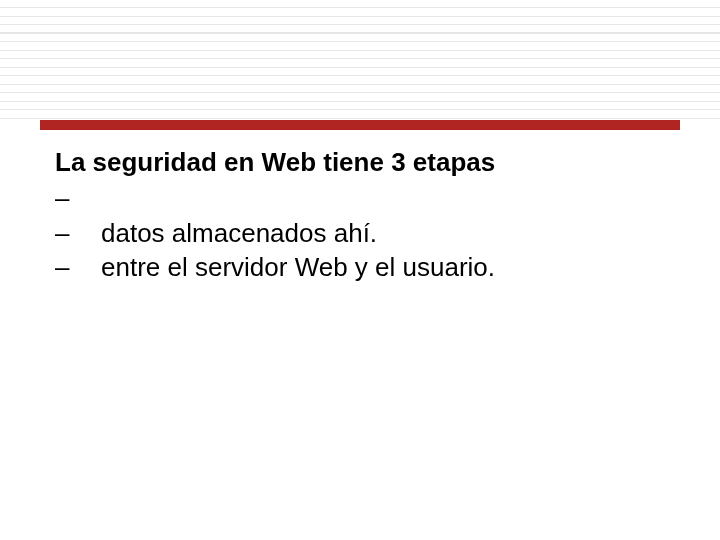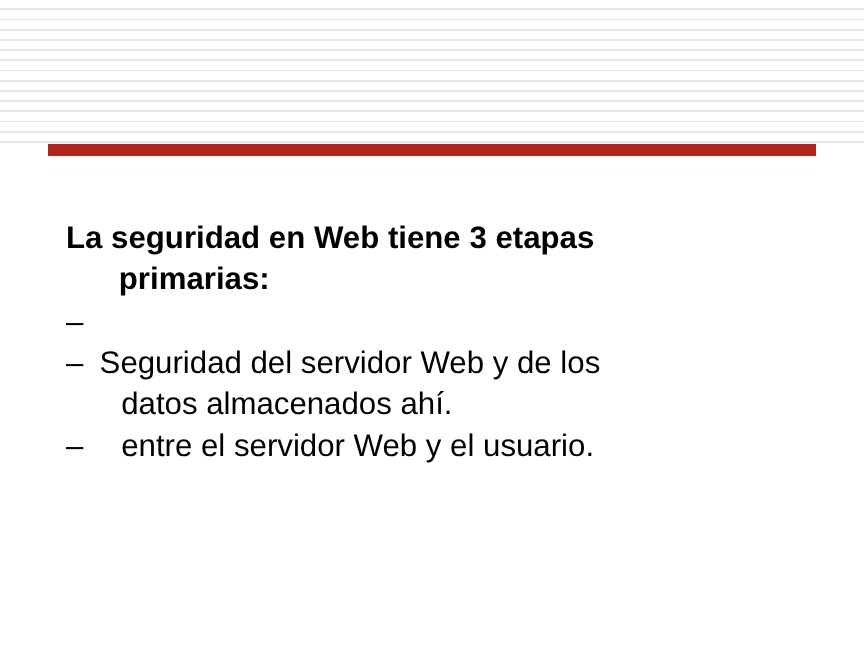--- a/index.html
+++ b/index.html
@@ -38,21 +38,20 @@
       top: 146px;
       left: 55px;
       right: 55px;
       color: #000;
       font-size: 26px;
       line-height: 1.3;
     }
     .heading {
       font-weight: 700;
       margin-bottom: 2px;
-      margin-top: 36px;
     }
     .heading .line2 {
       padding-left: 44px;
       display: block;
     }
     .item {
       display: flex;
       margin-bottom: 1px;
       font-weight: 400;
     }
@@ -70,33 +69,31 @@
   </style>
 </head>
 <body>
 
 <div class="hstripes"></div>
 <div class="redbar"></div>
 
 <div class="content">
   <div class="heading">
     <span>La seguridad en Web tiene 3 etapas</span>
-    <span class="line2">primarias:</span>
   </div>
 
   <div class="item">
     <div class="dash">–</div>
     <div class="txt">
     </div>
   </div>
 
   <div class="item">
     <div class="dash">–</div>
     <div class="txt">
-      <span>Seguridad del servidor Web y de los</span>
       <span class="l2">datos almacenados ahí.</span>
     </div>
   </div>
 
   <div class="item">
     <div class="dash">–</div>
     <div class="txt">
       <span class="l2">entre el servidor Web y el usuario.</span>
     </div>
   </div>

